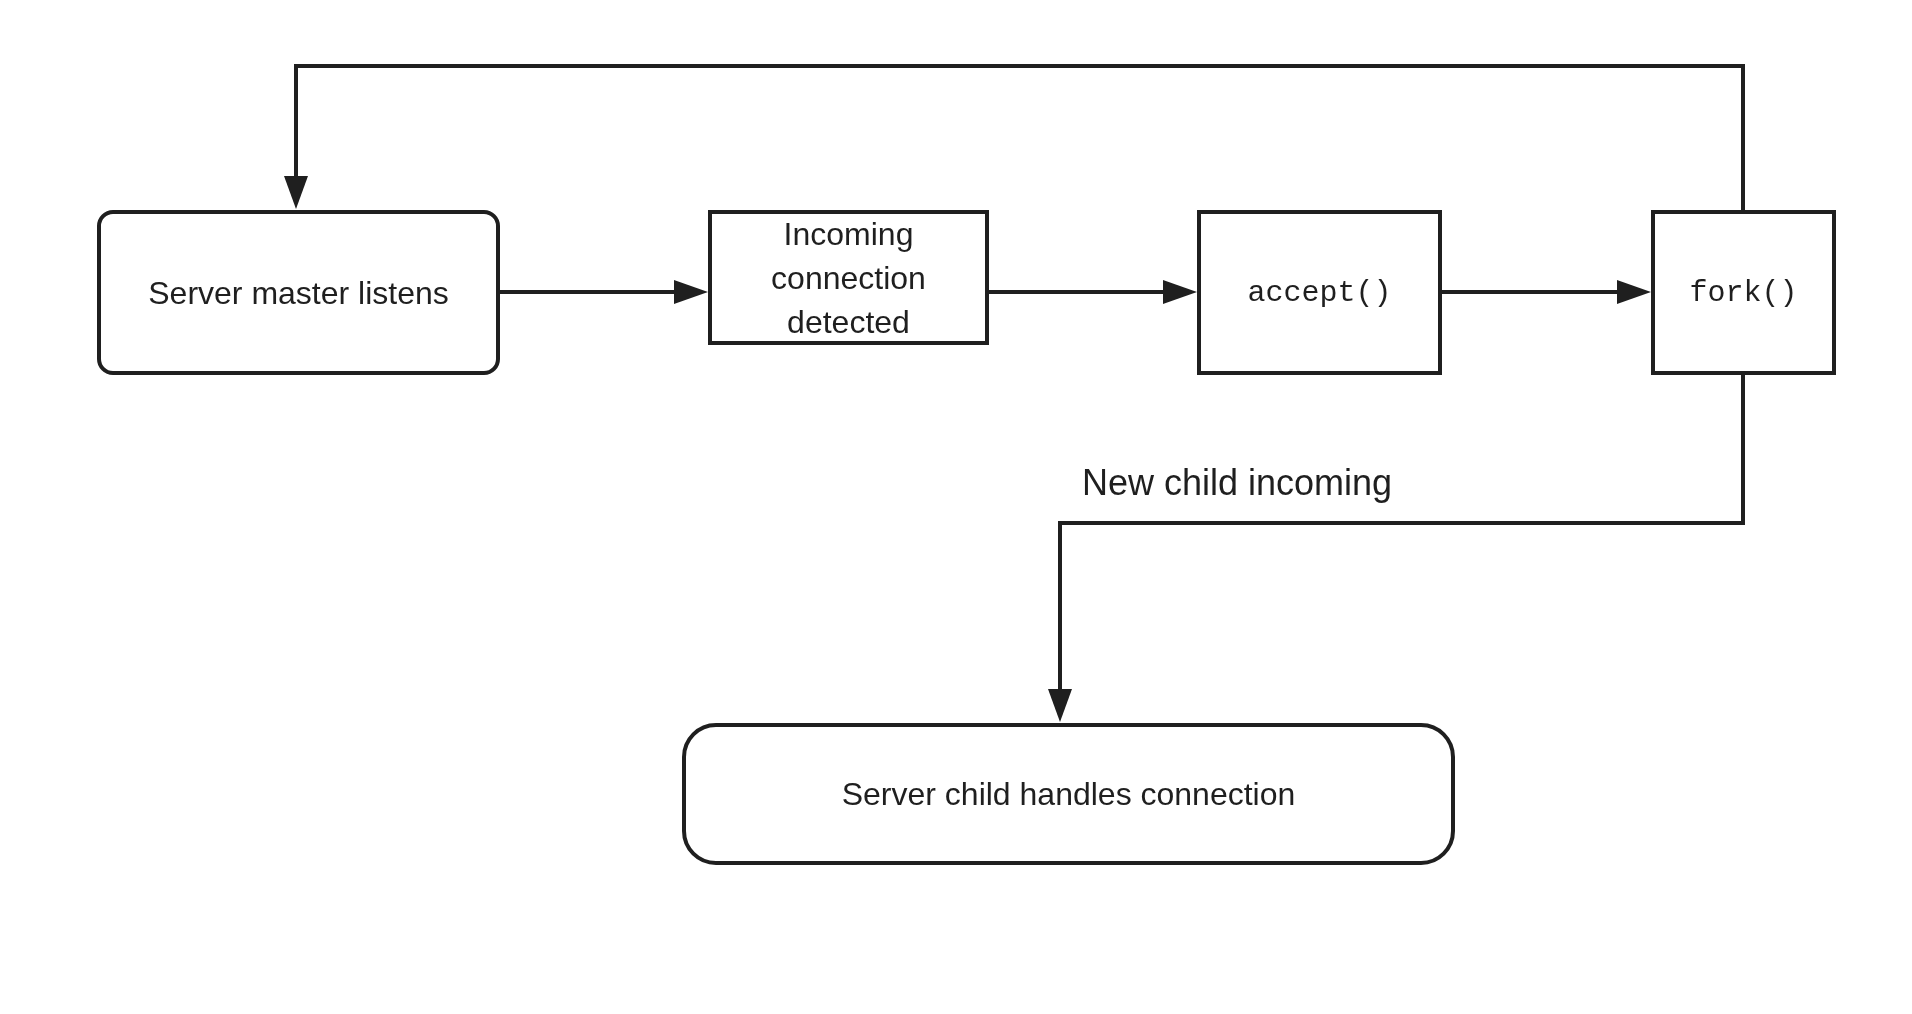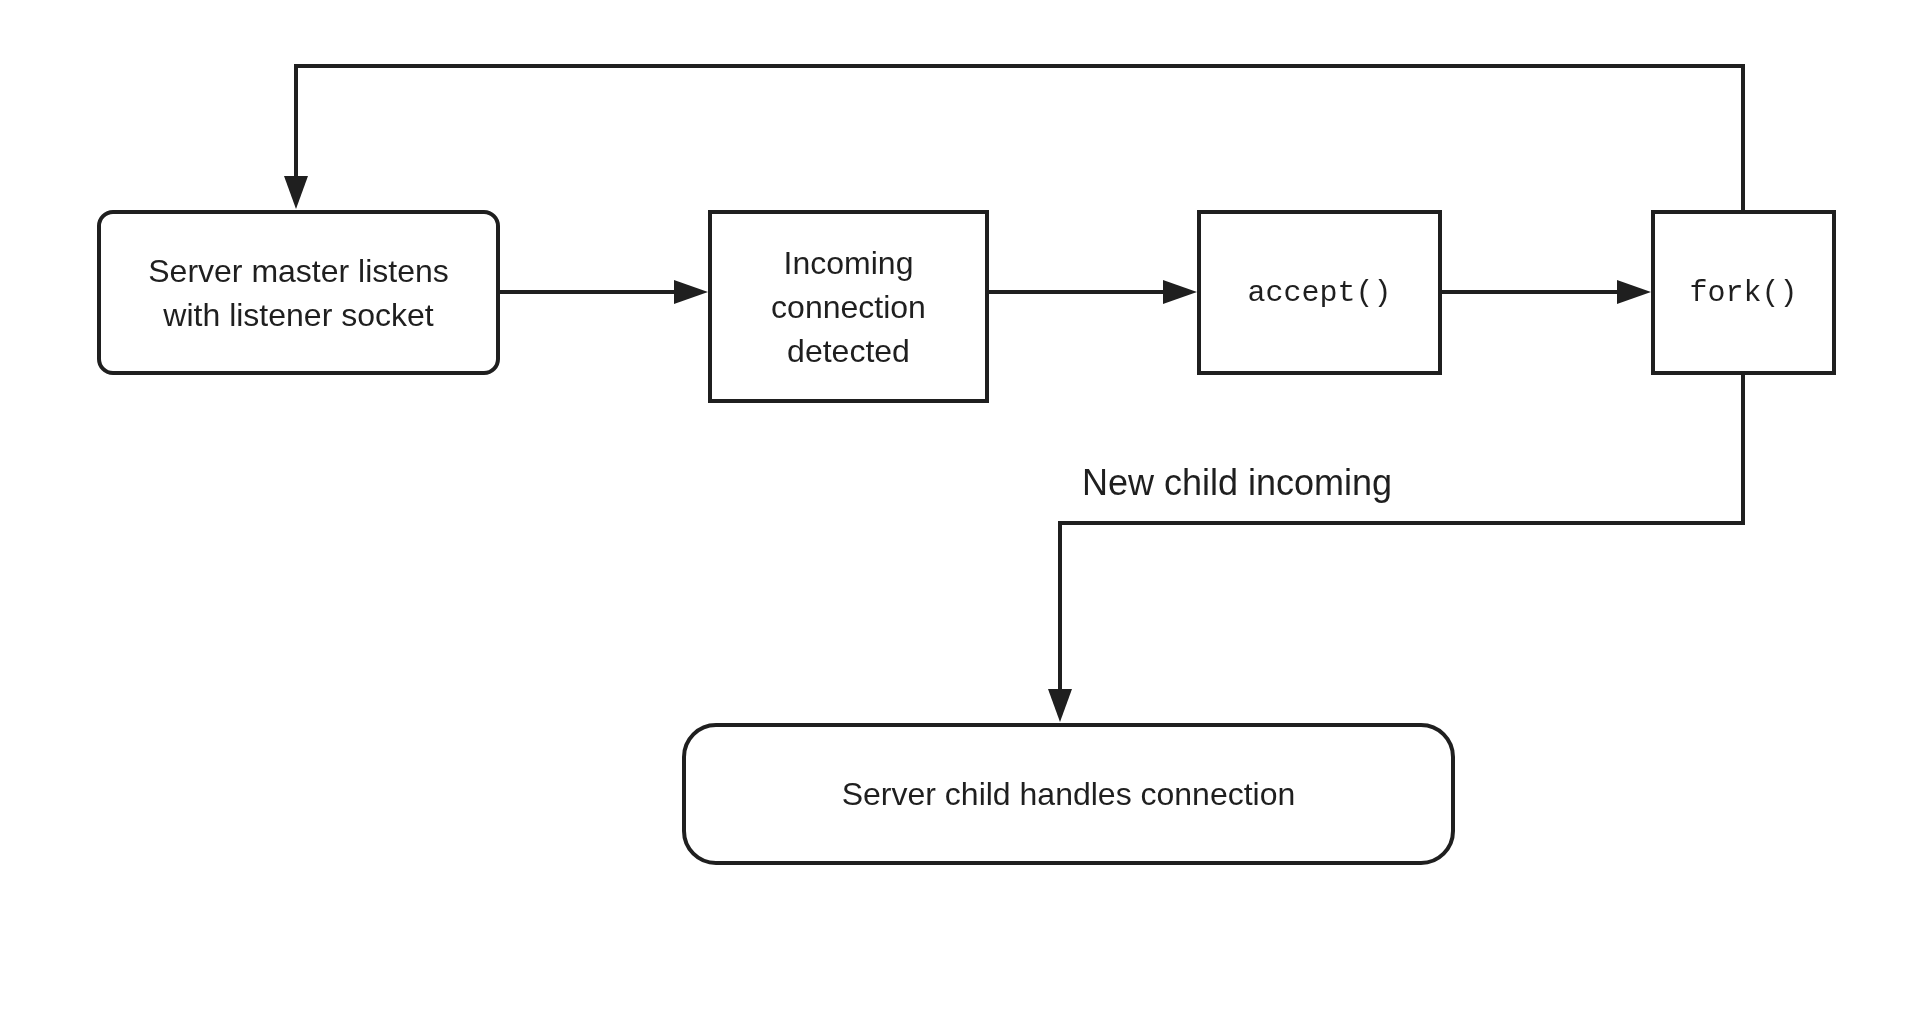--- a/index.html
+++ b/index.html
@@ -87,24 +87,23 @@
     <g>
       <polyline class="wire" points="1743,375 1743,523 1060,523 1060,692"></polyline>
       <polygon class="head" points="1060,722 1048,689 1072,689"></polygon>
     </g>
   </svg>
 
   <div class="flabel" style="left:1082px;top:460px;">New child incoming</div>
 
   <div class="node rounded" style="left:97px;top:210px;width:403px;height:165px;">
     <div class="nline">Server master listens</div>
-    <div class="nline">with listener socket</div>
   </div>
 
-  <div class="node" style="left:708px;top:210px;width:281px;height:193px;">
+  <div class="node" style="left:708px;top:210px;width:281px;height:135px;">
     <div class="nline">Incoming</div>
     <div class="nline">connection</div>
     <div class="nline">detected</div>
   </div>
 
   <div class="node" style="left:1197px;top:210px;width:245px;height:165px;">
     <div class="nline mono">accept()</div>
   </div>
 
   <div class="node" style="left:1651px;top:210px;width:185px;height:165px;">

